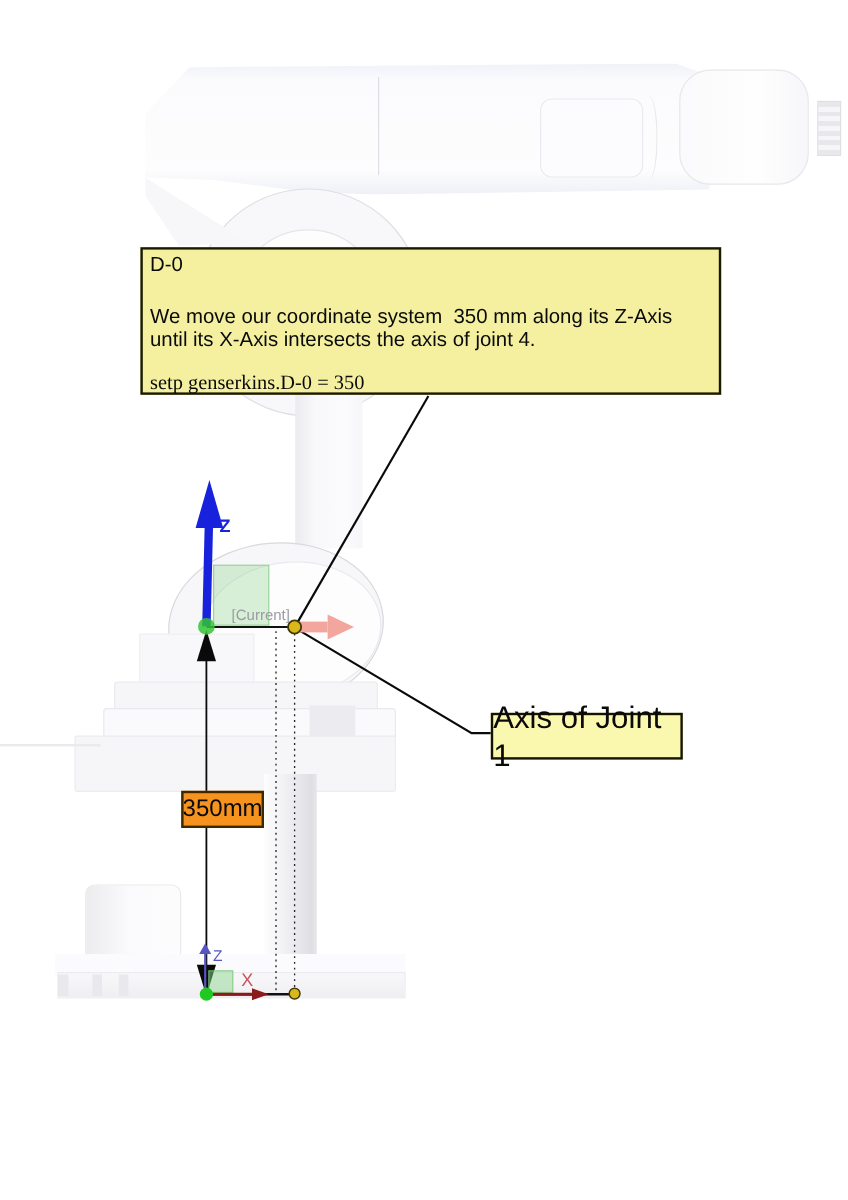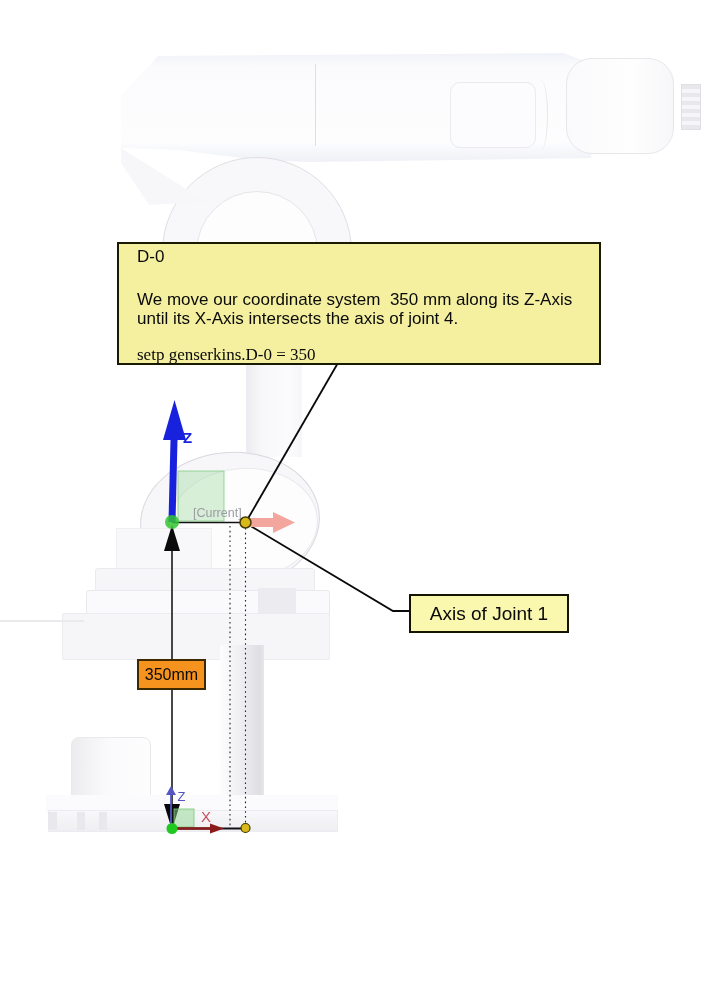--- a/index.html
+++ b/index.html
@@ -56,36 +56,36 @@
   .z-head{fill:var(--z_axis_blue);}
   .x-shaft{stroke:var(--x_axis_pink);}
   .x-head{fill:var(--x_axis_pink);}
   .bz{stroke:var(--base_z_blue);}
   .bzh{fill:var(--base_z_blue);}
 
   
   .callout{
     left:117px;top:206px;width:484px;height:123px;z-index:10;
     background:var(--callout_bg);border:2px solid var(--callout_border);
-    padding:3px 18px;font-size:17px;line-height:19px;color:#0a0a0a;margin-top:36px;
+    padding:3px 6px;font-size:17px;line-height:19px;color:#0a0a0a;
   }
   .co-line{white-space:pre-wrap;}
   .co-body1{margin-top:24px;}
   .co-cmd{margin-top:17px;font-family:Liberation Serif, serif;}
   .joint-label{
     left:409px;top:594px;width:160px;height:39px;z-index:10;
     background:var(--joint_label_bg);border:2px solid #141400;
     display:flex;align-items:center;justify-content:center;
-    font-size:19px;color:#0a0a0a;
+    font-size:26px;color:#0a0a0a;
   }
   .dim-label{
-    left:137px;top:659px;width:69px;height:31px;z-index:10;
+    left:151px;top:659px;width:69px;height:31px;z-index:10;
     background:var(--dim_label_bg);border:2px solid var(--dim_label_border);
     display:flex;align-items:center;justify-content:center;
-    font-size:16px;color:#0a0a0a;
+    font-size:20px;color:#0a0a0a;
   }
 </style>
 </head>
 <body>
 
 <div id="stage">
 
   <div class="robot">
     <div class="abs arm-body"></div>
     <div class="abs arm-seam"></div>

